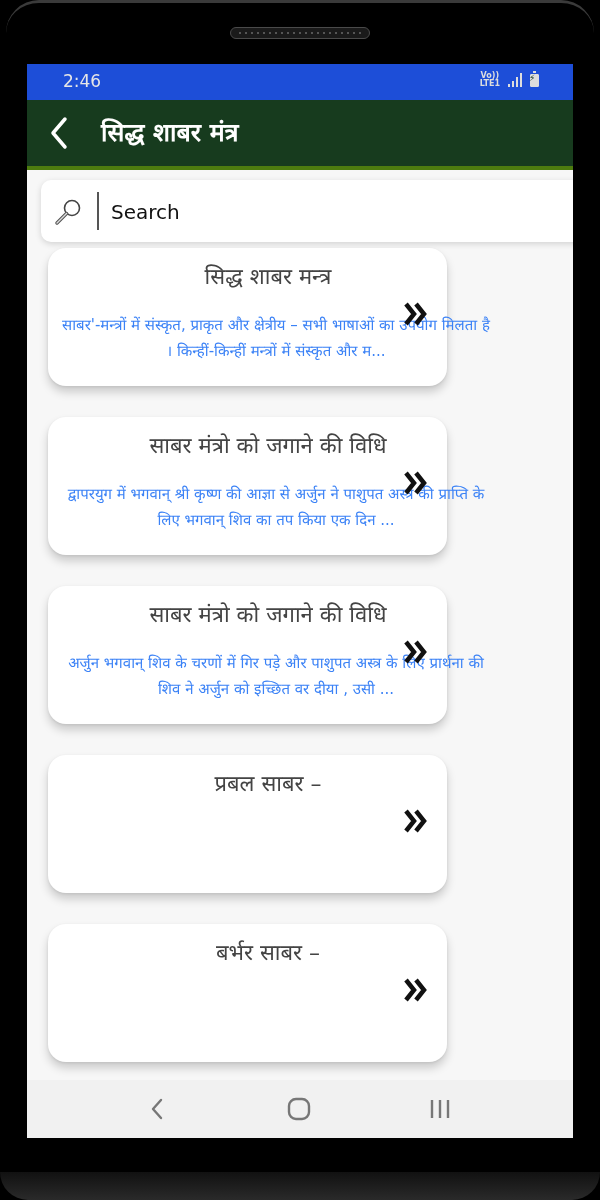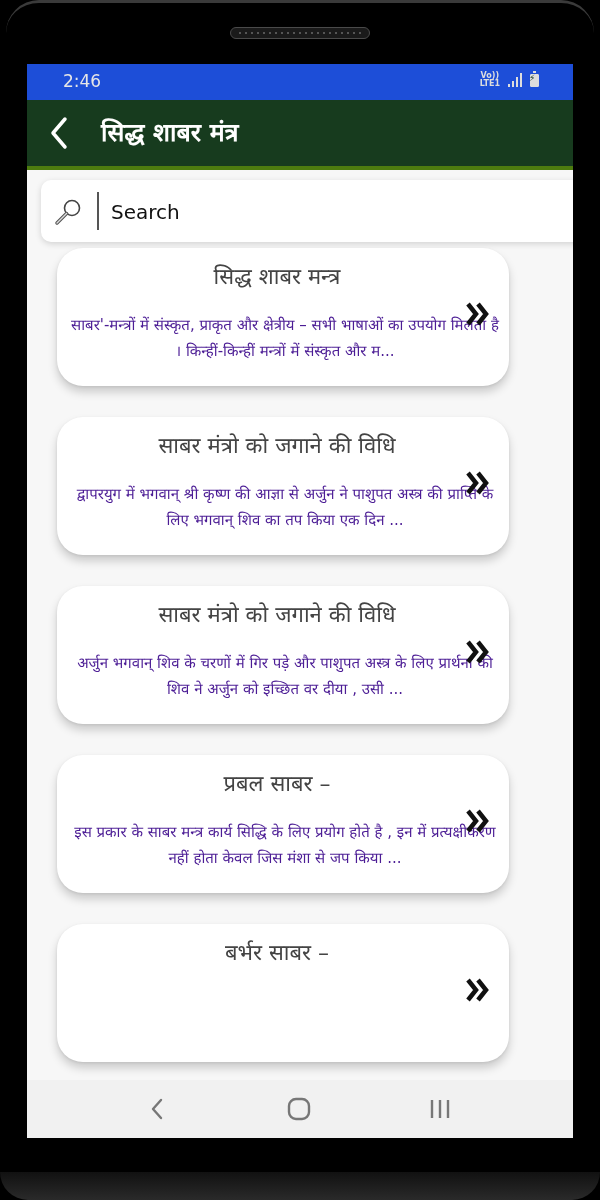--- a/index.html
+++ b/index.html
@@ -55,31 +55,31 @@
   .search-icon { position:absolute; left:12px; top:18px; width:30px; height:28px; }
   .search-divider { position:absolute; left:56px; top:12px; width:1.5px; height:38px; background:#555; }
   .search-input {
     position:absolute; left:68px; top:12px; width:430px; height:38px; border:none; outline:none;
     font-size:20px; color:#111; background:transparent;
     font-family:"DejaVu Sans", "Liberation Sans", sans-serif;
   }
   .search-input::placeholder { color:#111; }
 
   .card {
-    position:absolute; left:30px; width:452px; height:138px; background:#fff;
-    border-radius:26px; box-shadow:0 6px 10px rgba(0,0,0,0.18), 0 1px 3px rgba(0,0,0,0.08);
+    position:absolute; left:21px; width:399px; height:138px; background:#fff;
+    border-radius:18px; box-shadow:0 6px 10px rgba(0,0,0,0.18), 0 1px 3px rgba(0,0,0,0.08);
     cursor:pointer;
   }
   .card-title {
     position:absolute; left:0; width:440px; top:12px; text-align:center;
     font-size:22px; color:#444; font-weight:500;
   }
   .card-desc {
     position:absolute; left:14px; width:428px; top:64px; text-align:center;
-    font-size:15px; line-height:26px; color:#4c1d95;
+    font-size:15px; line-height:26px; color:#3b82f6;
   }
   .card-chevron { position:absolute; right:18px; top:52px; width:26px; height:28px; }
 
   .nav-bar {
     position:absolute; left:0; top:1016px; width:100%; height:58px; background:#f1f1f1;
   }
   .nav-btn { position:absolute; top:16px; width:30px; height:26px; cursor:pointer; }
 
   .phone-bottom {
     position:absolute; left:0; right:0; top:1172px; height:28px;
@@ -152,21 +152,20 @@
     <div class="card-title">साबर मंत्रो को जगाने की विधि</div>
     <div class="card-desc">अर्जुन भगवान् शिव के चरणों में गिर पड़े और पाशुपत अस्त्र के लिए प्रार्थना की शिव ने अर्जुन को इच्छित वर दीया , उसी ...</div>
     <svg class="card-chevron" viewBox="0 0 26 28">
       <polyline points="3,4 11,14 3,24" fill="none" stroke="#111" stroke-width="4.5"></polyline>
       <polyline points="13,4 21,14 13,24" fill="none" stroke="#111" stroke-width="4.5"></polyline>
     </svg>
   </div>
 
   <div class="card" style="top:691px">
     <div class="card-title">प्रबल साबर –</div>
-    <div class="card-desc">इस प्रकार के साबर मन्त्र कार्य सिद्धि के लिए प्रयोग होते है , इन में प्रत्यक्षीकरण नहीं होता केवल जिस मंशा से जप किया ...</div>
     <svg class="card-chevron" viewBox="0 0 26 28">
       <polyline points="3,4 11,14 3,24" fill="none" stroke="#111" stroke-width="4.5"></polyline>
       <polyline points="13,4 21,14 13,24" fill="none" stroke="#111" stroke-width="4.5"></polyline>
     </svg>
   </div>
 
   <div class="card" style="top:860px">
     <div class="card-title">बर्भर साबर –</div>
     <svg class="card-chevron" viewBox="0 0 26 28">
       <polyline points="3,4 11,14 3,24" fill="none" stroke="#111" stroke-width="4.5"></polyline>

